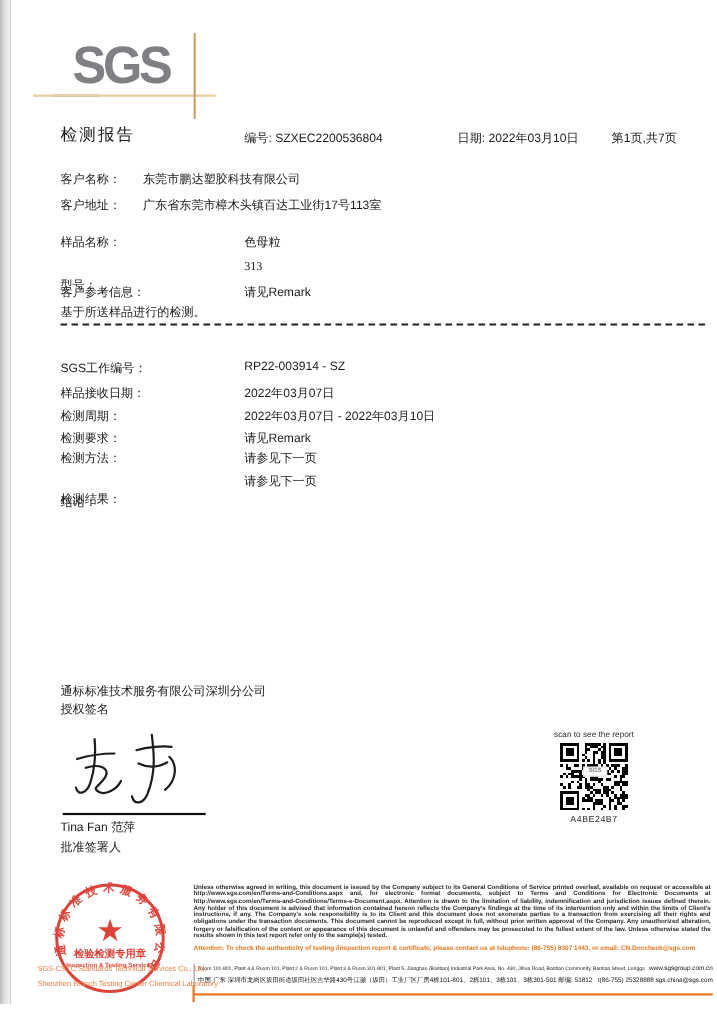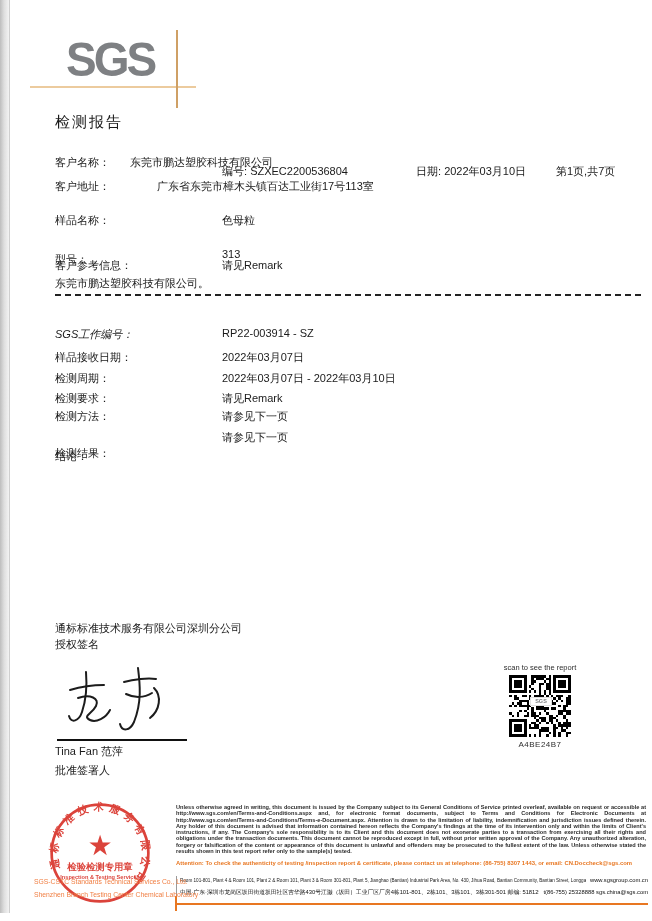--- a/index.html
+++ b/index.html
@@ -17,21 +17,21 @@
 
   
   .logo{left:66px;top:34px;font-size:46px;line-height:50px;font-weight:700;
     color:#7e8083;letter-spacing:-3px;transform:scaleY(1.04);}
   .logo-underline{left:48px;top:86px;width:42px;height:2px;background:#8f9092;}
   .reg-h{left:30px;top:86px;width:166px;height:2px;background:#eccb9e;}
   .reg-v{left:176px;top:30px;width:2px;height:78px;background:#cfa065;}
 
   
   .title{left:55px;top:113px;font-size:15px;font-weight:400;letter-spacing:2px;}
-  .hmeta{font-size:11px;top:118px;white-space:nowrap;margin-top:46px;}
+  .hmeta{font-size:11px;top:118px;white-space:nowrap;}
 
   .row{font-size:11px;white-space:nowrap;}
   .lbl{position:absolute;left:55px;}
   .val{position:absolute;}
   .val.c1{left:130px;}
   .val.c2{left:222px;}
 
   .dashes{left:55px;top:294px;width:586px;height:0;border-top:2px dashed #222;}
 
   .conclusion{left:222px;top:449px;width:424px;font-size:11px;line-height:17px;
@@ -87,43 +87,43 @@
     <span>2022年03月10日</span>
   </div>
   <div class="abs hmeta" style="left:556px;">第1页,共7页</div>
 
   <div class="row">
     <span class="lbl" style="top:155px;">客户名称：</span>
     <span class="val c1" style="top:155px;">东莞市鹏达塑胶科技有限公司</span>
   </div>
   <div class="row">
     <span class="lbl" style="top:179px;">客户地址：</span>
-    <span class="val c1" style="top:179px;margin-left:27px;">广东省东莞市樟木头镇百达工业街17号113室</span>
+    <span class="val c1" style="top:179px;">广东省东莞市樟木头镇百达工业街17号113室</span>
   </div>
 
   <div class="row">
     <span class="lbl" style="top:213px;">样品名称：</span>
     <span class="val c2" style="top:213px;">色母粒</span>
   </div>
   <div class="row">
     <span class="lbl" style="top:252px;">型号：</span>
-    <span class="val c2" style="top:248px;">313</span>
+    <span class="val c2" style="top:236px;font-family:Liberation Serif, serif;">313</span>
   </div>
   <div class="row">
     <span class="lbl" style="top:258px;">客户参考信息：</span>
     <span class="val c2" style="top:258px;">请见Remark</span>
   </div>
   <div class="row">
-    <span class="lbl" style="top:276px;">东莞市鹏达塑胶科技有限公司。</span>
+    <span class="lbl" style="top:276px;">基于所送样品进行的检测。</span>
   </div>
 
   <div class="abs dashes"></div>
 
   <div class="row">
-    <span class="lbl" style="top:327px;font-style:italic;">SGS工作编号：</span>
+    <span class="lbl" style="top:327px;">SGS工作编号：</span>
     <span class="val c2" style="top:327px;">RP22-003914 - SZ</span>
   </div>
   <div class="row">
     <span class="lbl" style="top:350px;">样品接收日期：</span>
     <span class="val c2" style="top:350px;">2022年03月07日</span>
   </div>
   <div class="row">
     <span class="lbl" style="top:371px;">检测周期：</span>
     <span class="val c2" style="top:371px;">2022年03月07日 - 2022年03月10日</span>
   </div>

